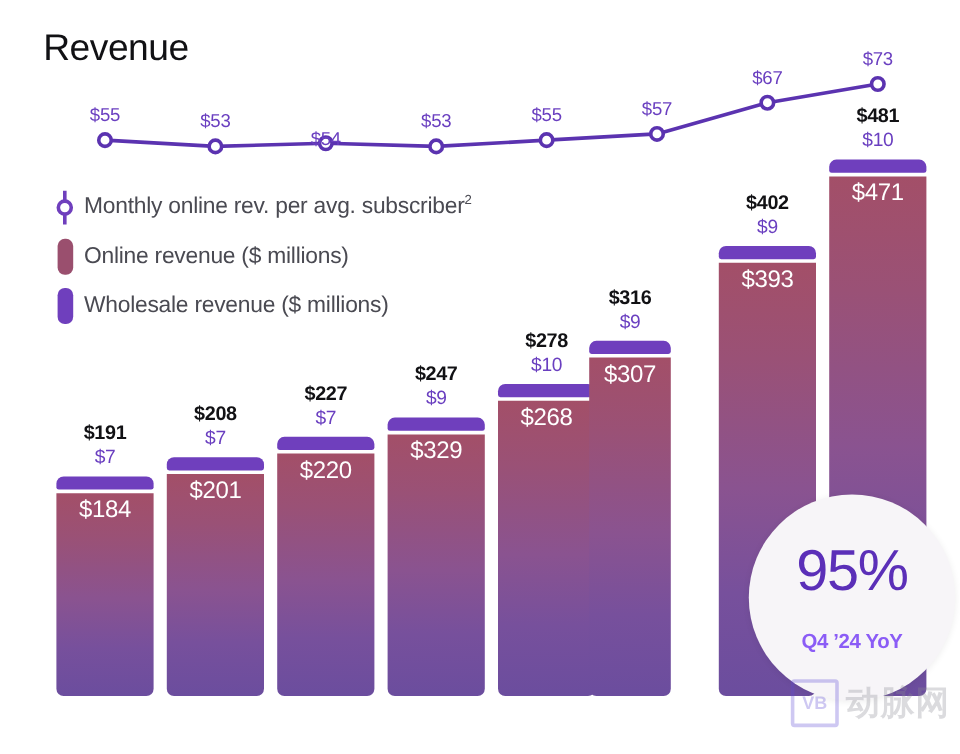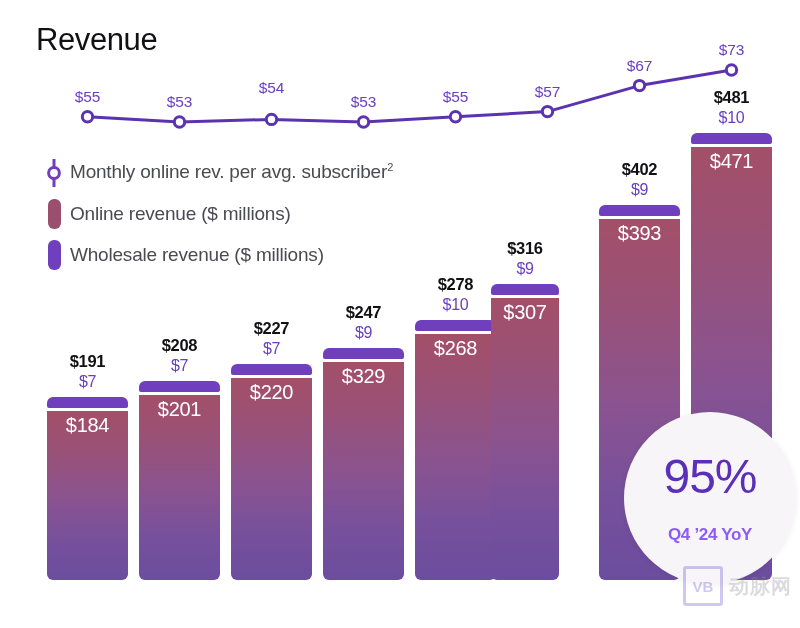--- a/index.html
+++ b/index.html
@@ -89,21 +89,21 @@
     position:absolute;right:8px;bottom:22px;
     display:flex;align-items:center;gap:6px;
     opacity:0.30;pointer-events:none;
   }
   .wm-logo{
     width:34px;height:34px;border:3px solid #5f4bd6;border-radius:3px;
     color:#5f4bd6;font-size:15px;font-weight:bold;
     display:flex;align-items:center;justify-content:center;
   }
   .wm-text{
-    font-size:20px;color:#8a8a93;font-weight:bold;letter-spacing:1px;
+    font-size:28px;color:#8a8a93;font-weight:bold;letter-spacing:1px;
   }
 </style>
 </head>
 <body>
 
 <div id="chart-root">
 
   <div class="chart-title">Revenue</div>
 
   <svg class="line-layer" viewBox="0 0 800 628">
@@ -115,21 +115,21 @@
         <circle cx="363.5" cy="122" r="5.2" fill="#ffffff" stroke="#5b33b0" stroke-width="3"></circle>
         <circle cx="455.5" cy="116.8" r="5.2" fill="#ffffff" stroke="#5b33b0" stroke-width="3"></circle>
         <circle cx="547.5" cy="111.6" r="5.2" fill="#ffffff" stroke="#5b33b0" stroke-width="3"></circle>
         <circle cx="639.5" cy="85.6" r="5.2" fill="#ffffff" stroke="#5b33b0" stroke-width="3"></circle>
         <circle cx="731.5" cy="70" r="5.2" fill="#ffffff" stroke="#5b33b0" stroke-width="3"></circle>
       </g>
   </svg>
   <div id="line-labels">
       <div class="line-label" style="left: 87.5px; top: 87.8px;">$55</div>
       <div class="line-label" style="left: 179.5px; top: 93px;">$53</div>
-      <div class="line-label" style="left: 271.5px; top: 79px; text-align: center;">$54</div>
+      <div class="line-label" style="left: 271.5px; top: 108px; text-align: center;">$54</div>
       <div class="line-label" style="left: 363.5px; top: 93px;">$53</div>
       <div class="line-label" style="left: 455.5px; top: 87.8px;">$55</div>
       <div class="line-label" style="left: 547.5px; top: 82.6px;">$57</div>
       <div class="line-label" style="left: 639.5px; top: 56.6px;">$67</div>
       <div class="line-label" style="left: 731.5px; top: 41px;">$73</div>
     </div>
 
   <div class="legend">
     <div class="legend-row">
       <span class="legend-marker">

